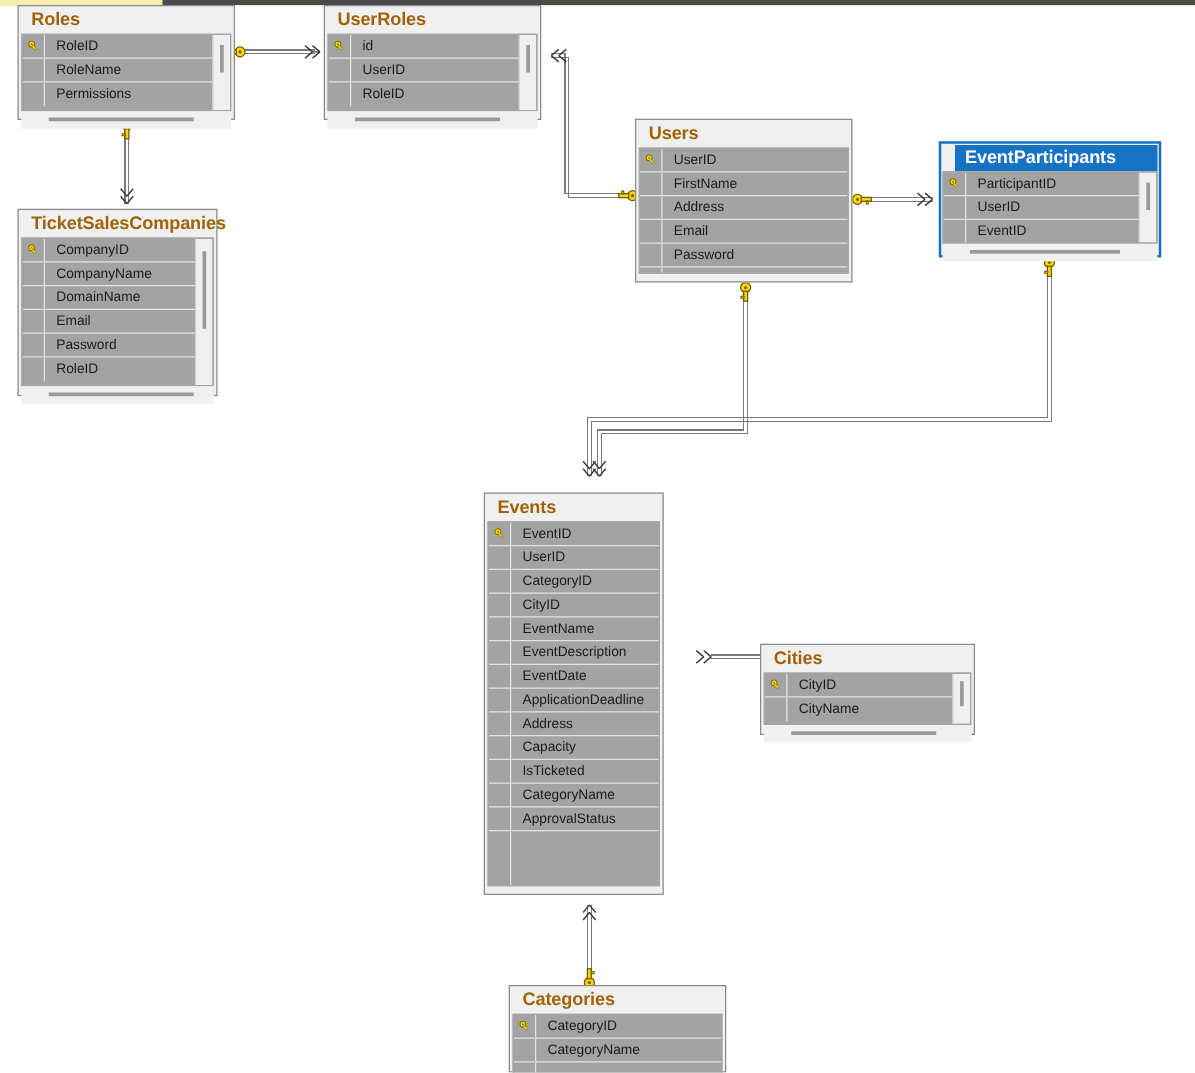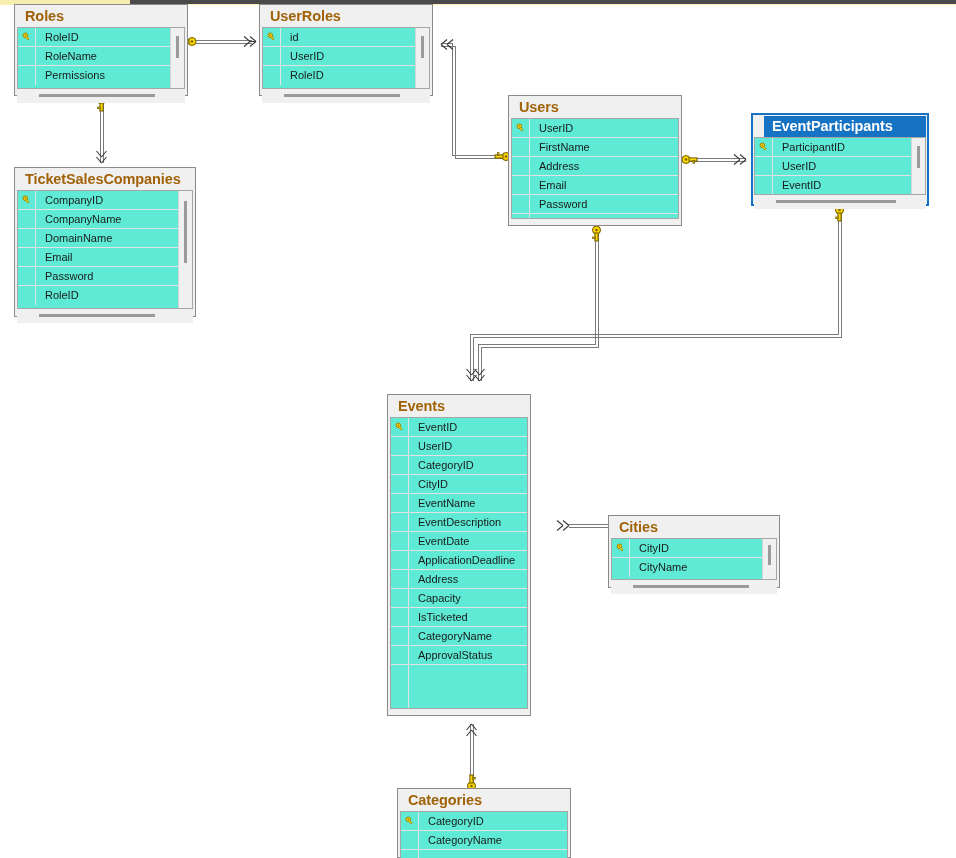--- a/index.html
+++ b/index.html
@@ -39,21 +39,21 @@
   }
   .tbl.selected .tbl-hdr{
     background:#1673c4;
     color:#ffffff;
     padding:3px 0 3px 8px;
     margin-left:10px;
   }
 
   .grid-wrap{
     position:relative;
-    background:#5eead4;
+    background:#a3a3a3;
     border:1px solid #a6a6a6;
     box-sizing:border-box;
     overflow:hidden;
   }
   .rows{position:absolute;left:0;top:0;right:14px;bottom:0;}
   .row{
     height:19px;
     line-height:19px;
     box-sizing:border-box;
     border-bottom:1px solid #e3e3e3;
@@ -280,21 +280,21 @@
             </div>
           </div>
           <div class="vscroll">
             <div class="vthumb" style="top: 8px; height: 22px;"></div>
           </div>
         </div>
         <div class="hscroll">
           <div class="hthumb" style="left: 22px; width: 116px;"></div>
         </div>
       </div>
-      <div class="tbl" style="left: 14px; top: 167px; width: 182px; height: 150px;">
+      <div class="tbl" style="left: 14px; top: 167px; width: 160px; height: 150px;">
         <div class="tbl-hdr">TicketSalesCompanies</div>
         <div class="grid-wrap" style="height: 119px;">
           <div class="rows">
             <div class="row">
               <div class="gutter">
                 <svg class="key" viewBox="0 0 12 12" aria-hidden="true">
                   <circle cx="4" cy="4" r="2.8" fill="#ffd500" stroke="#8a7400" stroke-width="1"></circle>
                   <circle cx="4" cy="4" r="0.9" fill="#8a7400"></circle>
                   <rect x="5.4" y="5" width="4.6" height="2" fill="#ffd500" stroke="#8a7400" stroke-width="0.7" transform="rotate(45 5.4 5)"></rect>
                 </svg>
@@ -495,21 +495,21 @@
             </div>
           </div>
           <div class="vscroll">
             <div class="vthumb" style="top: 6px; height: 20px;"></div>
           </div>
         </div>
         <div class="hscroll">
           <div class="hthumb" style="left: 22px; width: 116px;"></div>
         </div>
       </div>
-      <div class="tbl" style="left: 397px; top: 788px; width: 174px; height: 70px;">
+      <div class="tbl" style="left: 407px; top: 788px; width: 174px; height: 70px;">
         <div class="tbl-hdr">Categories</div>
         <div class="grid-wrap" style="height: 58px;">
           <div class="rows" style="right: 0px;">
             <div class="row">
               <div class="gutter">
                 <svg class="key" viewBox="0 0 12 12" aria-hidden="true">
                   <circle cx="4" cy="4" r="2.8" fill="#ffd500" stroke="#8a7400" stroke-width="1"></circle>
                   <circle cx="4" cy="4" r="0.9" fill="#8a7400"></circle>
                   <rect x="5.4" y="5" width="4.6" height="2" fill="#ffd500" stroke="#8a7400" stroke-width="0.7" transform="rotate(45 5.4 5)"></rect>
                 </svg>

